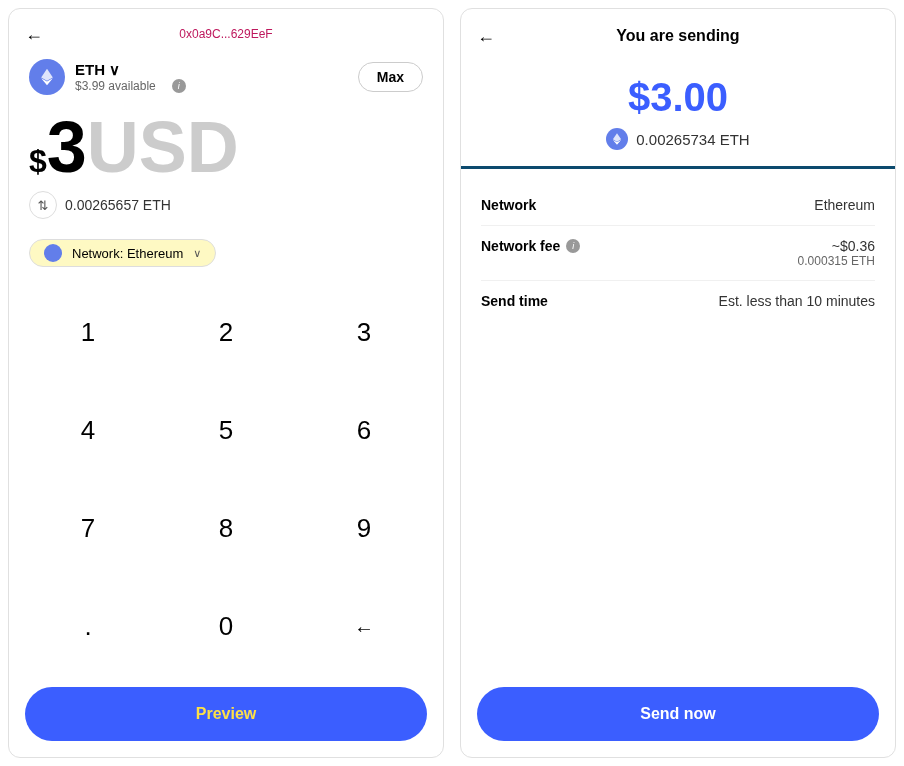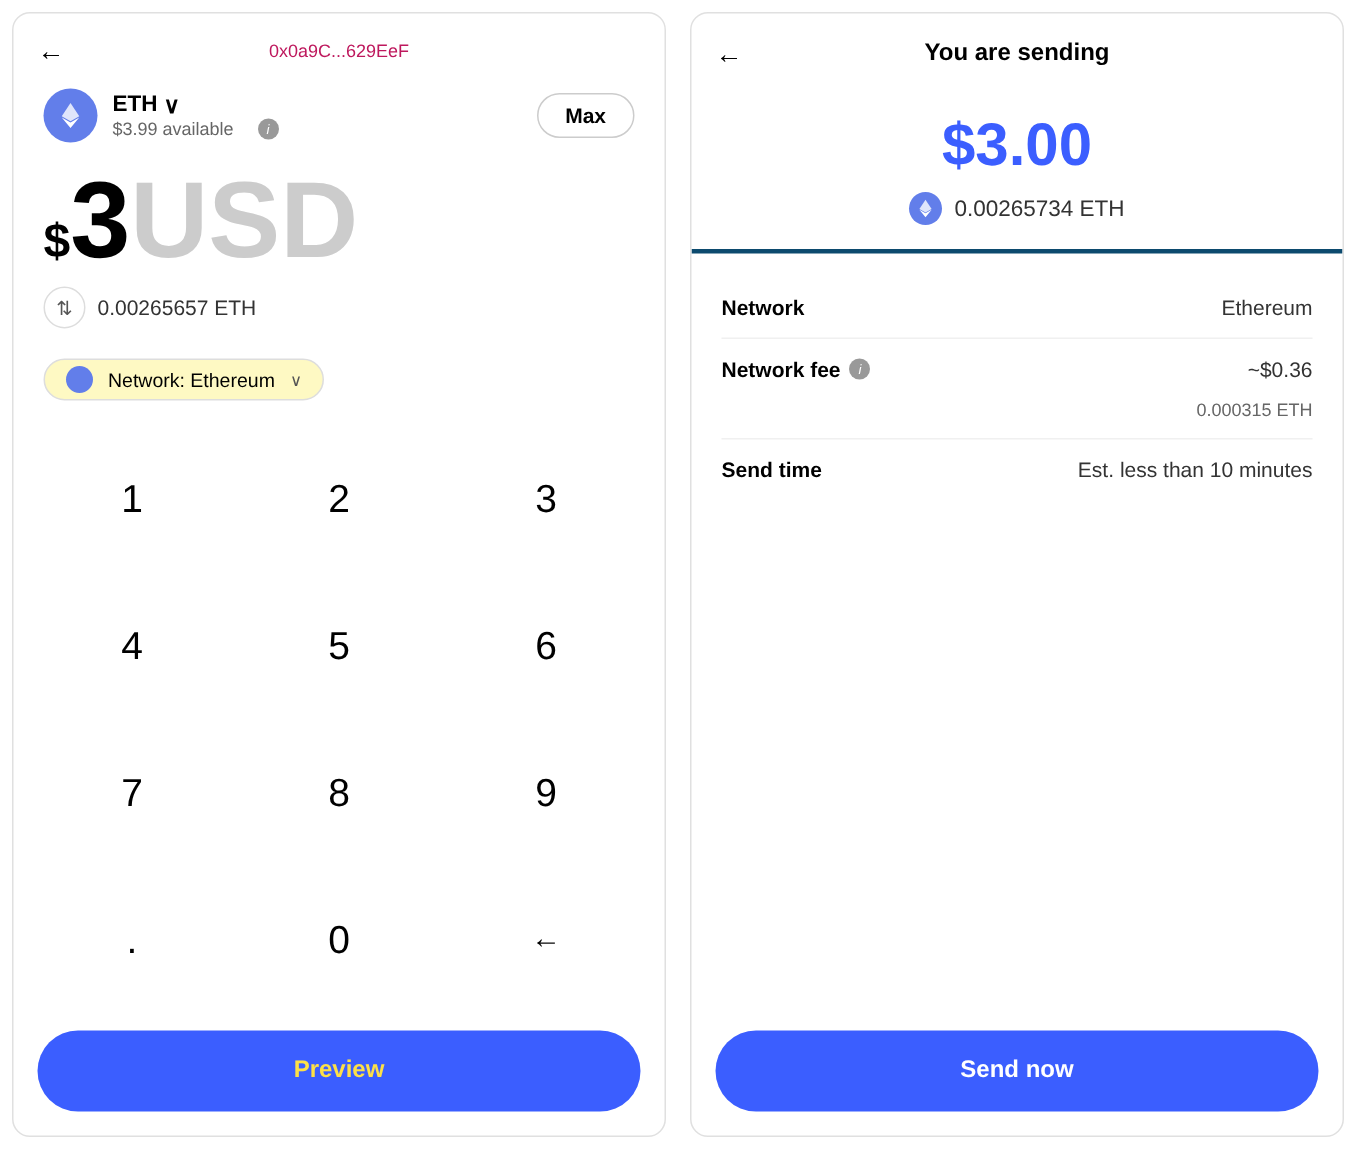--- a/index.html
+++ b/index.html
@@ -280,21 +280,21 @@
     }
     .detail-value {
       font-size: 14px;
       color: #333;
       text-align: right;
     }
     .detail-value-sub {
       font-size: 12px;
       color: #666;
       text-align: right;
-      margin-top: 12px;
+      margin-top: 0;
     }
     .detail-right {
       text-align: right;
     }
     .to-address {
       font-size: 14px;
       color: #333;
       text-align: right;
     }
     .fee-label-row {

